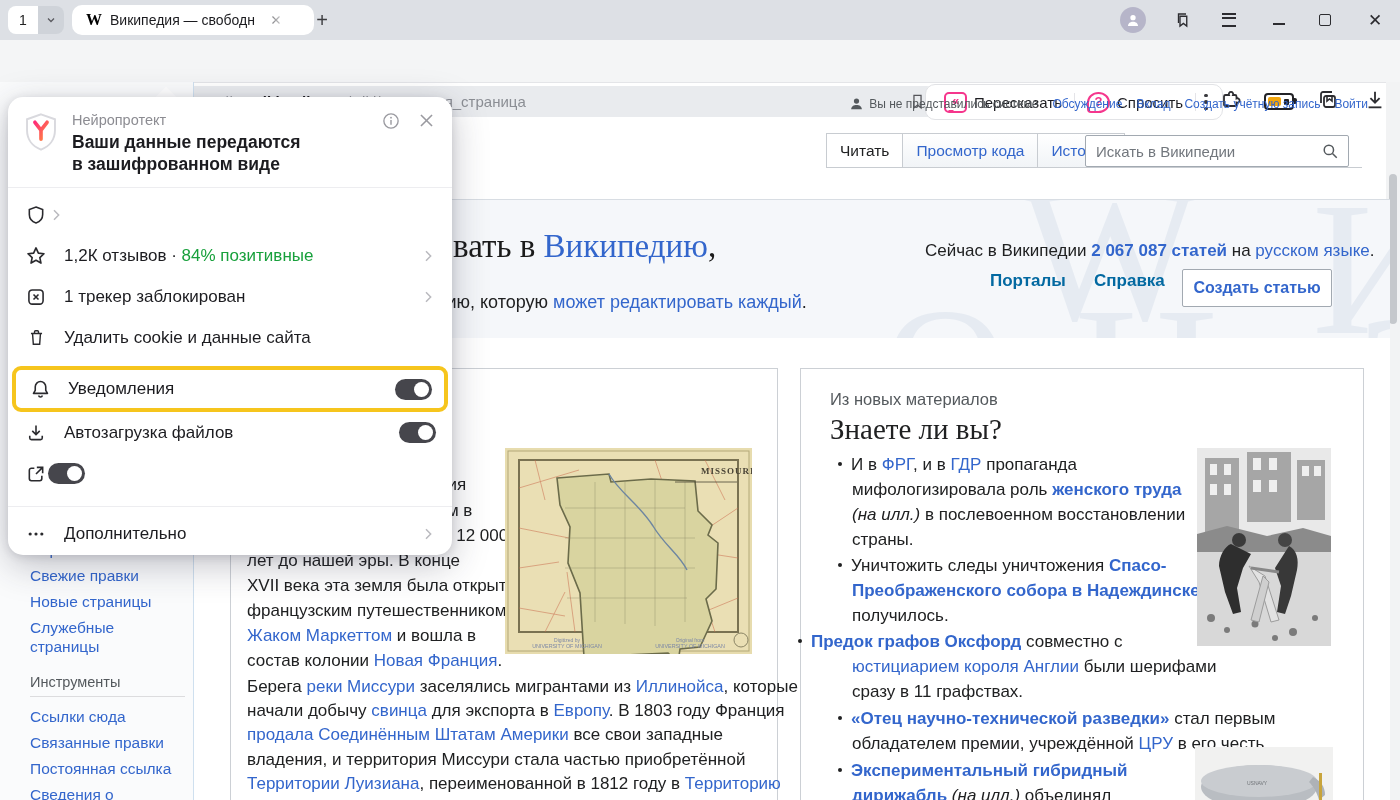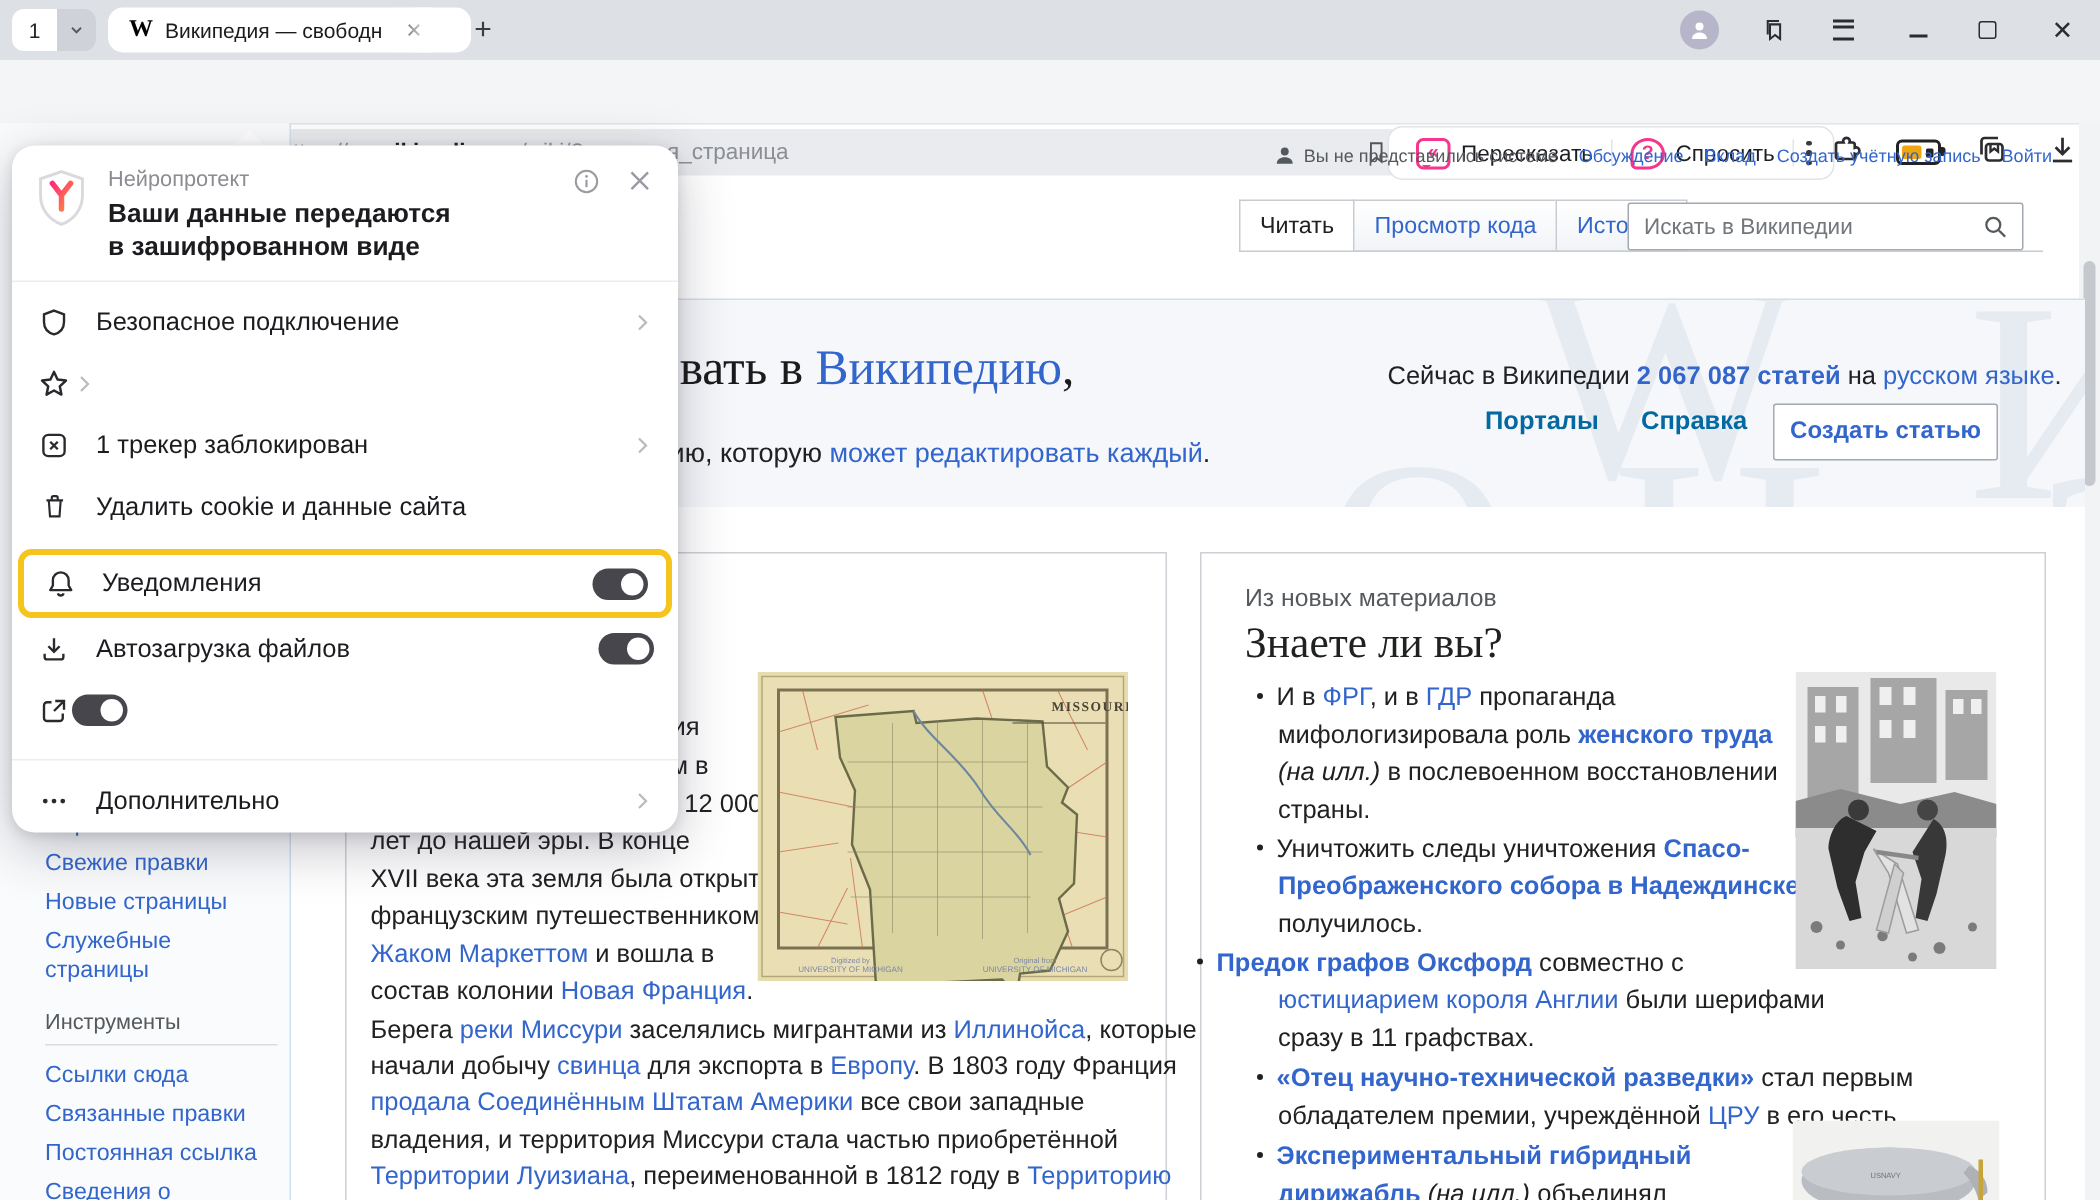--- a/index.html
+++ b/index.html
@@ -400,33 +400,33 @@
         <path d="M5 5l14 14M19 5L5 19" stroke="#9a9aa0" stroke-width="2"></path>
       </svg>
   </div>
   <div id="np-items" style="padding-top:6px;">
       <div class="np-row">
         <span class="np-ic">
           <svg width="20" height="22" viewBox="0 0 24 24">
             <path d="M12 2.5l8 3v6c0 5-3.4 8.6-8 10-4.6-1.4-8-5-8-10v-6z" fill="none" stroke="#2a2a2e" stroke-width="1.9"></path>
           </svg>
         </span>
-        <span class="lbl">Безопасное подключение</span>
         <span class="chev">
           <svg width="16" height="16" viewBox="0 0 24 24">
             <polyline points="9,5 16,12 9,19" fill="none" stroke="#b9b9be" stroke-width="2.2"></polyline>
           </svg>
         </span>
       </div>
       <div class="np-row">
         <span class="np-ic">
           <svg width="22" height="22" viewBox="0 0 24 24">
             <path d="M12 3.2l2.6 5.6 6.1.7-4.5 4.2 1.2 6-5.4-3-5.4 3 1.2-6-4.5-4.2 6.1-.7z" fill="none" stroke="#2a2a2e" stroke-width="1.8" stroke-linejoin="round"></path>
           </svg>
         </span>
+        <span class="lbl">1,2К отзывов · <span class="grn">84% позитивные</span></span>
         <span class="chev">
           <svg width="16" height="16" viewBox="0 0 24 24">
             <polyline points="9,5 16,12 9,19" fill="none" stroke="#b9b9be" stroke-width="2.2"></polyline>
           </svg>
         </span>
       </div>
       <div class="np-row">
         <span class="np-ic">
           <svg width="20" height="20" viewBox="0 0 24 24">
             <rect x="3.5" y="3.5" width="17" height="17" rx="4" fill="none" stroke="#2a2a2e" stroke-width="1.9"></rect>

